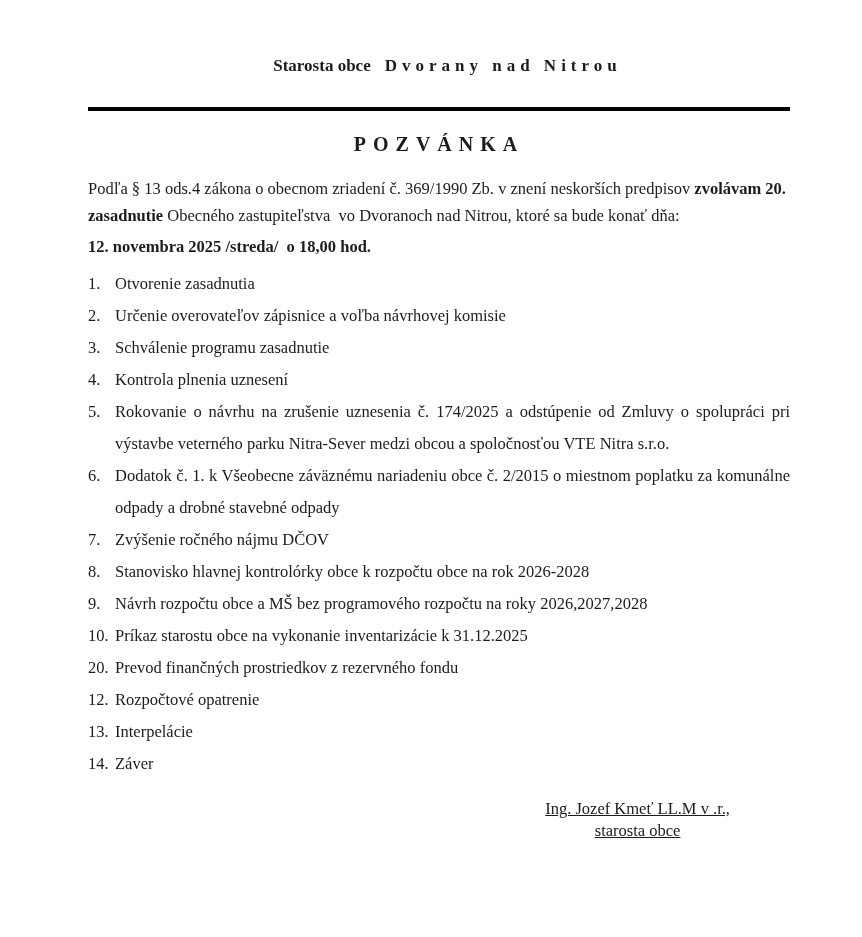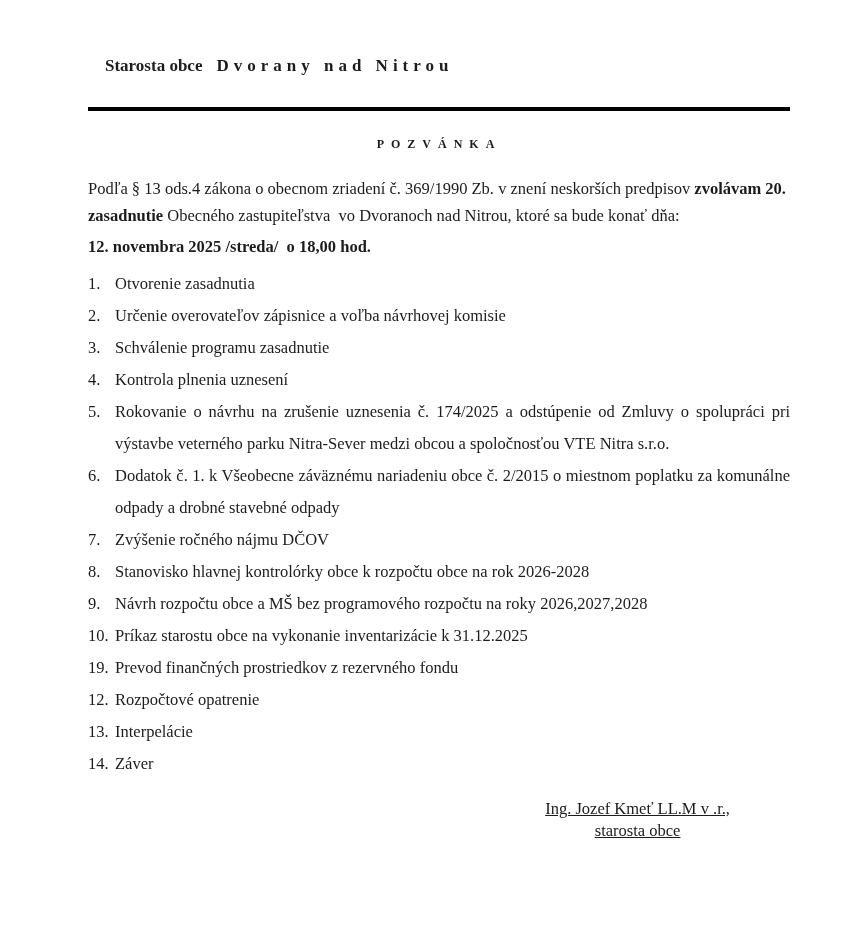--- a/index.html
+++ b/index.html
@@ -13,37 +13,37 @@
     height: 937px;
     box-sizing: border-box;
     background: #ffffff;
     color: #1c1c1c;
     font-family: "Liberation Serif", "DejaVu Serif", serif;
     font-size: 16.5px;
     padding: 30px 72px 0 88px;
     overflow: hidden;
   }
   .doc-header {
-    text-align: left;
+    text-align: center;
     font-weight: bold;
     font-size: 17px;
     line-height: 24px;
     padding-bottom: 5px;
     border-bottom: 4px solid #000000;
     white-space: pre-wrap;
   }
   .doc-header .muni {
     letter-spacing: 5px;
     margin-left: 14px;
   }
   .doc-title {
     margin-top: 22px;
     text-align: center;
     font-weight: bold;
-    font-size: 12px;
+    font-size: 20px;
     line-height: 22px;
     letter-spacing: 7px;
   }
   .intro {
     margin: 20px 4px 0 0;
     text-align: justify;
     line-height: 27px;
     white-space: pre-wrap;
   }
   .intro .b {
@@ -148,21 +148,21 @@
       <span class="num">9.</span>
       <div class="txt">Návrh rozpočtu obce a MŠ bez programového rozpočtu na roky 2026,2027,2028</div>
     </div>
 
     <div class="agenda-item">
       <span class="num">10.</span>
       <div class="txt">Príkaz starostu obce na vykonanie inventarizácie k 31.12.2025</div>
     </div>
 
     <div class="agenda-item">
-      <span class="num">19.</span>
+      <span class="num">20.</span>
       <div class="txt">Prevod finančných prostriedkov z rezervného fondu</div>
     </div>
 
     <div class="agenda-item">
       <span class="num">12.</span>
       <div class="txt">Rozpočtové opatrenie</div>
     </div>
 
     <div class="agenda-item">
       <span class="num">13.</span>

